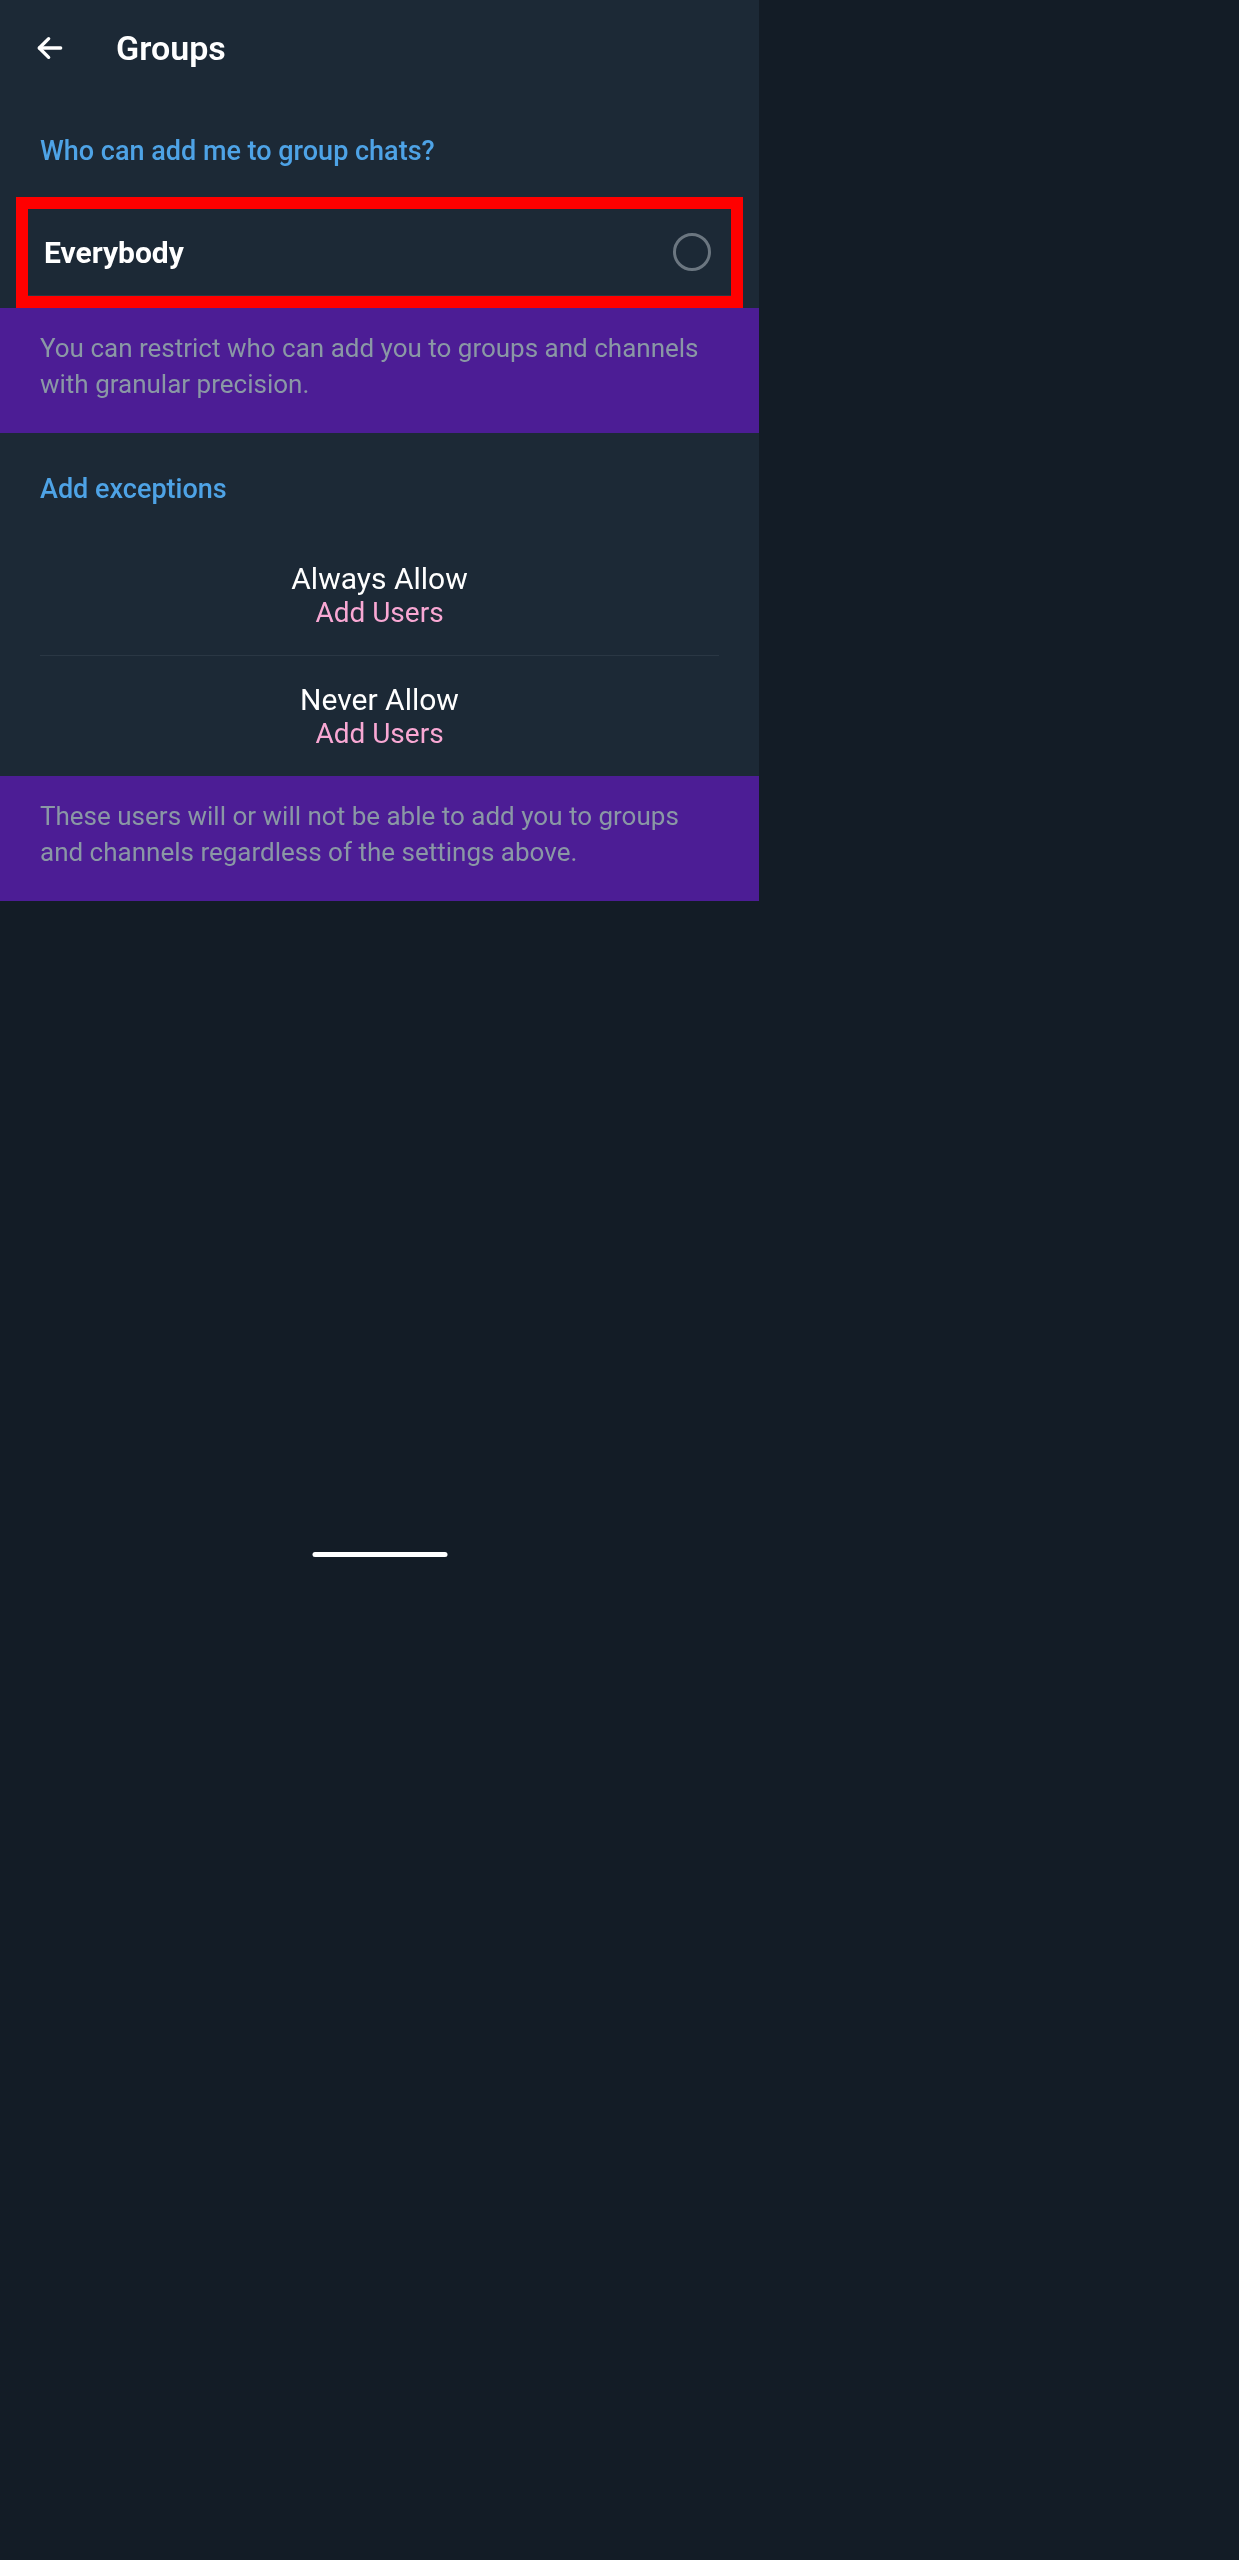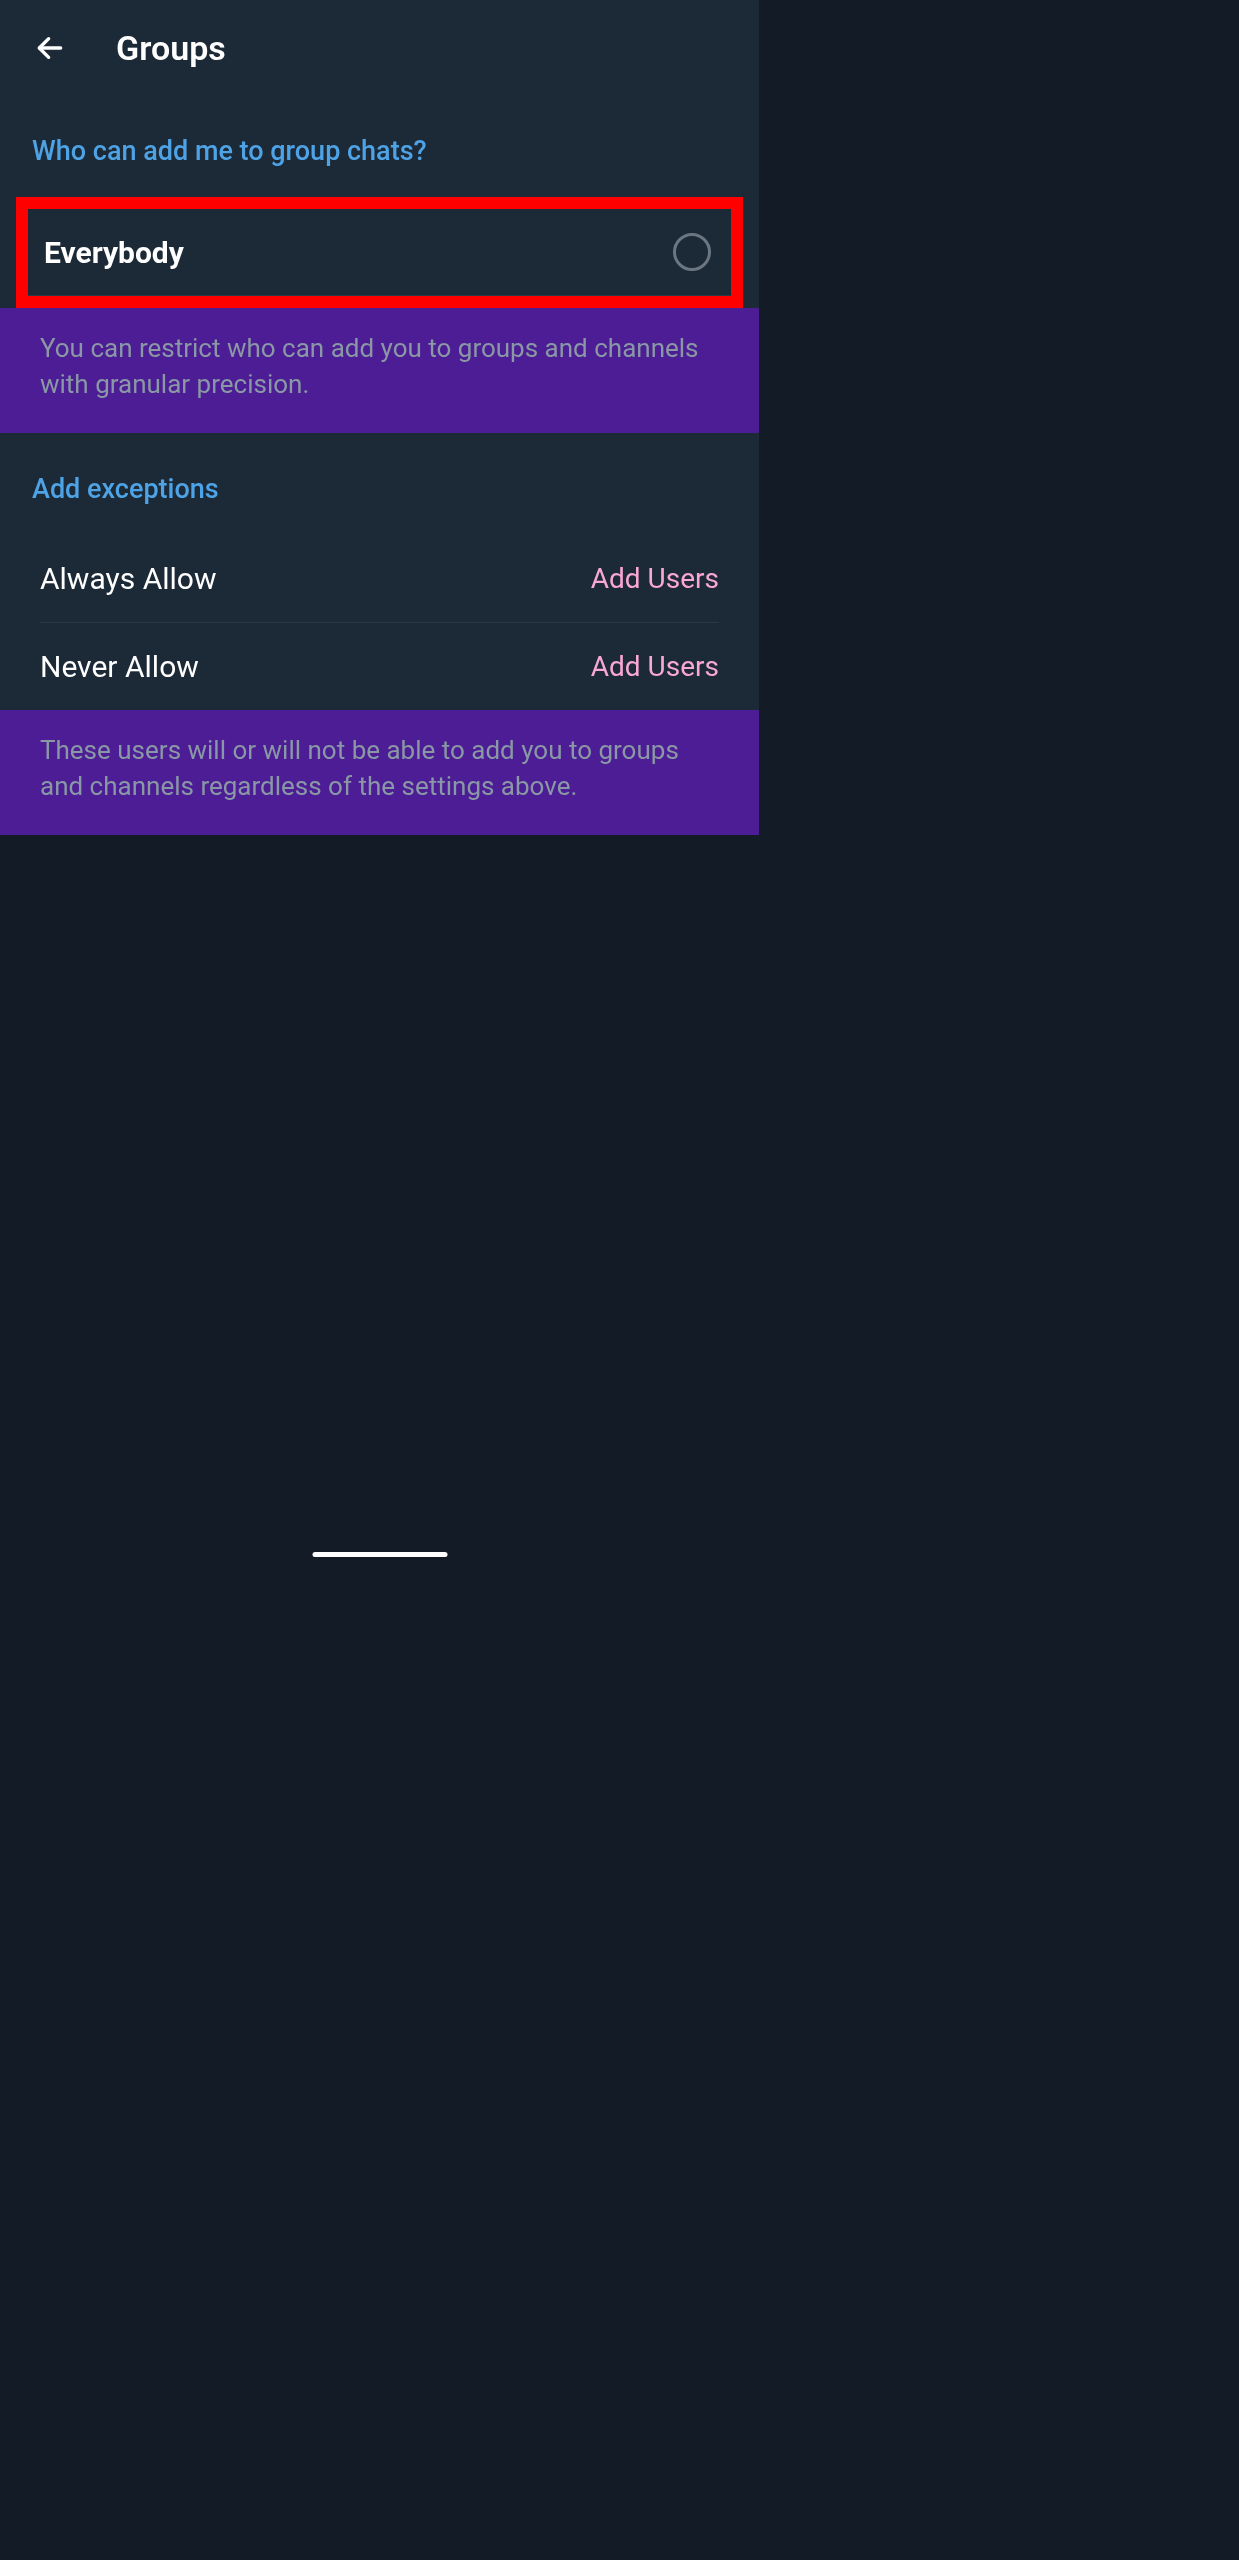--- a/index.html
+++ b/index.html
@@ -36,21 +36,21 @@
       font-weight: 600;
       margin-left: 46px;
     }
     .section {
       background-color: #1c2936;
     }
     .section-header {
       color: #4ea3e6;
       font-size: 27px;
       font-weight: 500;
-      padding: 40px 40px 30px 32px;
+      padding: 40px 40px 30px 40px;
     }
     .highlight-box {
       border: 12px solid #ff0000;
       margin: 0 16px;
     }
     .radio-row {
       display: flex;
       align-items: center;
       justify-content: space-between;
       padding: 24px 20px 24px 16px;
@@ -92,20 +92,21 @@
       line-height: 1.4;
       padding: 22px 40px 30px 40px;
       background-color: #4c1d95;
     }
     .exception-row {
       display: flex;
       align-items: center;
       justify-content: space-between;
       padding: 26px 40px;
       cursor: pointer;
+      flex-direction: column;
     }
     .exception-label {
       font-size: 30px;
       font-weight: 400;
       color: #ffffff;
     }
     .exception-action {
       font-size: 28px;
       color: #f9a8d4;
     }

